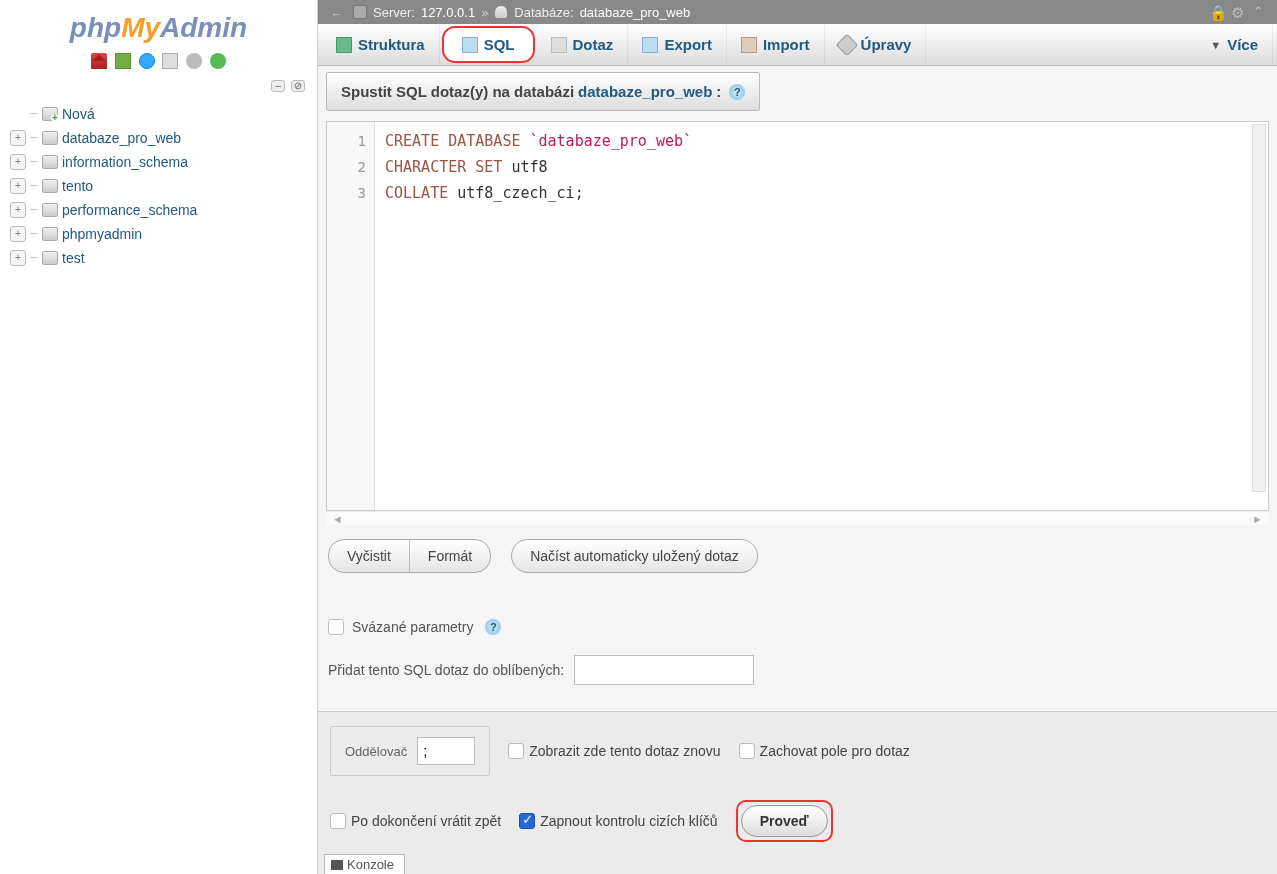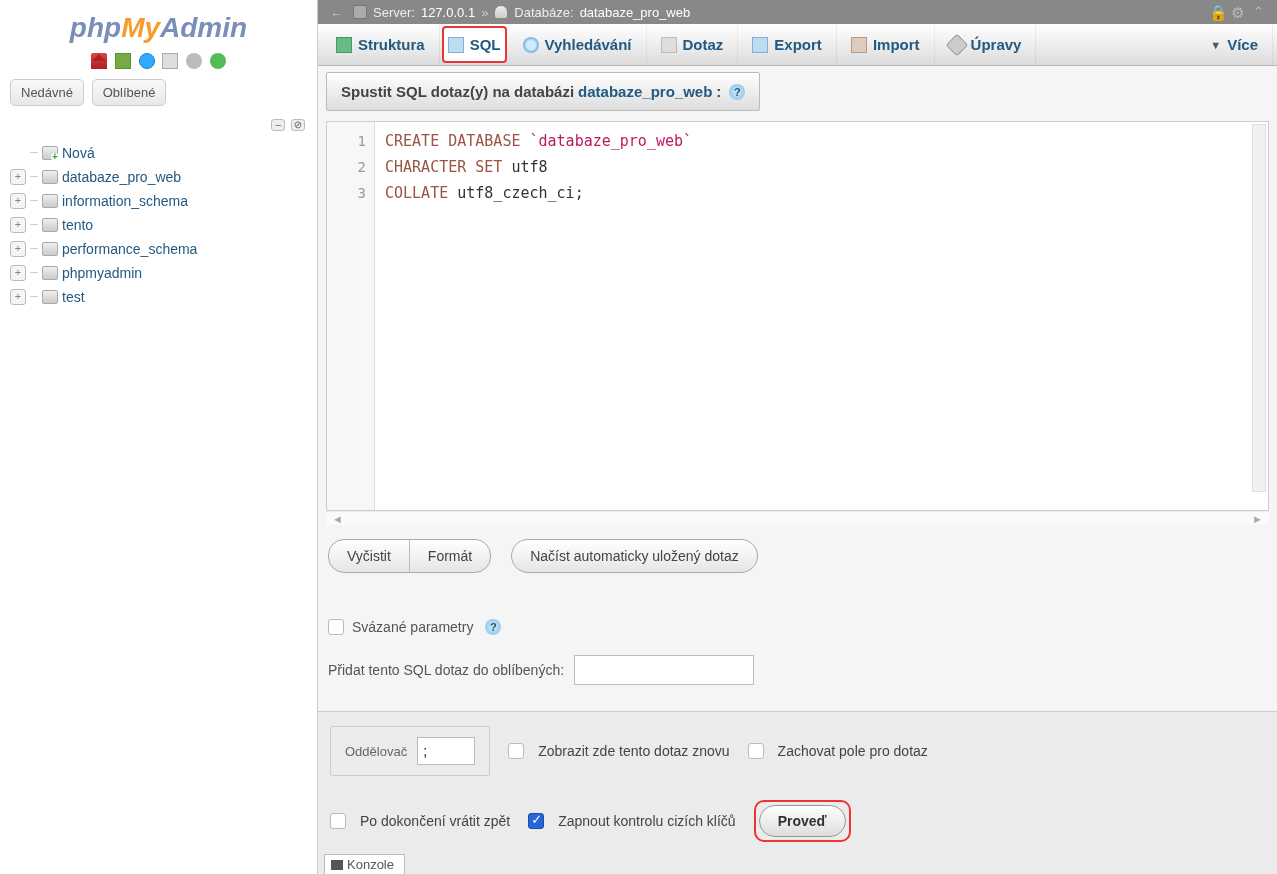--- a/index.html
+++ b/index.html
@@ -37,21 +37,21 @@
 .breadcrumb .db-icon { width: 14px; height: 14px; background: linear-gradient(#eee,#ccc); border: 1px solid #888; display: inline-block; border-radius: 7px 7px 3px 3px; }
 .breadcrumb a { color: #fff; text-decoration: none; }
 .breadcrumb .sep { color: #ccc; }
 .breadcrumb .right-icons { margin-left: auto; display: flex; gap: 6px; }
 .breadcrumb .right-icons span { width: 16px; height: 16px; display: inline-block; }
 .lock-icon { color: #e5b84a; font-size: 15px; }
 .gear-ic { color: #bbb; font-size: 15px; }
 .up-ic { color: #bbb; font-size: 13px; }
 .tabs { background: linear-gradient(#fff, #dcdcdc); border-bottom: 1px solid #bbb; display: flex; padding: 0 4px; }
 .tab { padding: 10px 14px; display: flex; align-items: center; gap: 6px; color: #235a81; font-weight: bold; font-size: 15px; cursor: pointer; border-right: 1px solid rgba(0,0,0,0.05); }
-.tab.active { background: #fff; border: 2px solid #e33; border-bottom: 2px solid #e33; border-radius: 4px; margin: 2px; padding: 8px 4px; }
+.tab.active { background: #fff; border: 2px solid #e33; border-bottom: 2px solid #e33; border-radius: 13px; margin: 2px; padding: 8px 18px; }
 .tab-icon { width: 16px; height: 16px; display: inline-block; }
 .ti-struct { background: #6b8; border: 1px solid #496; }
 .ti-sql { background: #bde; border: 1px solid #8ad; }
 .ti-search { background: radial-gradient(#cef 40%, #8bd 60%); border-radius: 50%; }
 .ti-query { background: #ddd; border: 1px solid #bbb; }
 .ti-export { background: #bde; border: 1px solid #8ad; }
 .ti-import { background: #dcb; border: 1px solid #b98; }
 .ti-ops { background: #ccc; border-radius: 3px; transform: rotate(45deg); border: 1px solid #999; }
 .tab-more .arrow { font-size: 11px; color: #555; }
 .content { padding: 6px 8px 0; flex: 1; display: flex; flex-direction: column; overflow: hidden; }
@@ -72,45 +72,41 @@
 .pill-btn { border: 1px solid #aaa; border-radius: 18px; background: linear-gradient(#fff, #e5e5e5); padding: 8px 18px; font-size: 14px; color: #444; cursor: pointer; }
 .opt-row { padding: 8px 2px; display: flex; align-items: flex-start; gap: 8px; color: #555; font-size: 14px; margin-top: 24px; }
 .chk { width: 16px; height: 16px; border: 1px solid #bbb; border-radius: 3px; background: #fff; display: inline-block; }
 .chk.checked { background: #2468d8; border-color: #1a4ea8; position: relative; }
 .chk.checked::after { content: "✓"; color: #fff; position: absolute; left: 2px; top: -2px; font-size: 13px; }
 .fav-row { padding: 12px 2px; display: flex; align-items: center; gap: 10px; color: #555; font-size: 14px; }
 .fav-row input { border: 1px solid #bbb; padding: 6px; width: 180px; font-size: 14px; }
 .footer { background: #ebebeb; border-top: 1px solid #ccc; padding: 14px 12px 32px; display: flex; flex-wrap: wrap; align-items: center; gap: 18px; position: relative; }
 .delim-box { display: flex; align-items: center; gap: 10px; border: 1px solid #ccc; padding: 10px 14px; background: #ebebeb; border-radius: 2px; color: #666; }
 .delim-box input { width: 58px; padding: 5px; border: 1px solid #bbb; font-size: 14px; }
-.footer .opt { display: flex; align-items: center; gap: 14px; color: #444; font-size: 14px; }
+.footer .opt { display: flex; align-items: center; gap: 5px; color: #444; font-size: 14px; }
 .go-btn { border: 2px solid #e33; border-radius: 10px; padding: 3px; }
 .go-btn button { background: linear-gradient(#fff, #ddd); border: 1px solid #999; border-radius: 16px; padding: 7px 18px; font-weight: bold; font-size: 14px; cursor: pointer; color: #333; }
 .console { position: absolute; left: 6px; bottom: 0; background: #fff; border: 1px solid #bbb; border-bottom: none; padding: 2px 10px 2px 6px; font-size: 13px; color: #555; display: flex; align-items: center; gap: 4px; }
 .console-icon { width: 12px; height: 10px; background: #555; display: inline-block; }
 .row2 { width: 100%; display: flex; align-items: center; gap: 18px; margin-top: 6px; }
 </style>
 </head>
 <body>
 
 <div class="sidebar">
   <div class="logo">
     <span class="php">php</span><span class="my">My</span><span class="admin">Admin</span>
   </div>
   <div class="sidebar-icons">
     <span class="icon-home"></span>
     <span class="icon-exit"></span>
     <span class="icon-sql"></span>
     <span class="icon-docs"></span>
     <span class="icon-gear"></span>
     <span class="icon-reload"></span>
-  </div>
-  <div class="recent-fav">
-    <button>Nedávné</button>
-    <button>Oblíbené</button>
   </div>
   <div class="collapse-row">
     <span>–</span>
     <span>⊘</span>
   </div>
   <div class="tree">
     <div class="tree-item">
       <span style="width:16px"></span>
         <span class="tree-line"></span>
       <span class="tree-new-icon"></span>
@@ -175,24 +171,20 @@
   <div class="tabs">
     <div class="tab">
         <span class="tab-icon ti-struct"></span>
         <span>Struktura</span>
       </div>
     <div class="tab active">
         <span class="tab-icon ti-sql"></span>
         <span>SQL</span>
       </div>
     <div class="tab">
-        <span class="tab-icon ti-search"></span>
-        <span>Vyhledávání</span>
-      </div>
-    <div class="tab">
         <span class="tab-icon ti-query"></span>
         <span>Dotaz</span>
       </div>
     <div class="tab">
         <span class="tab-icon ti-export"></span>
         <span>Export</span>
       </div>
     <div class="tab">
         <span class="tab-icon ti-import"></span>
         <span>Import</span>

